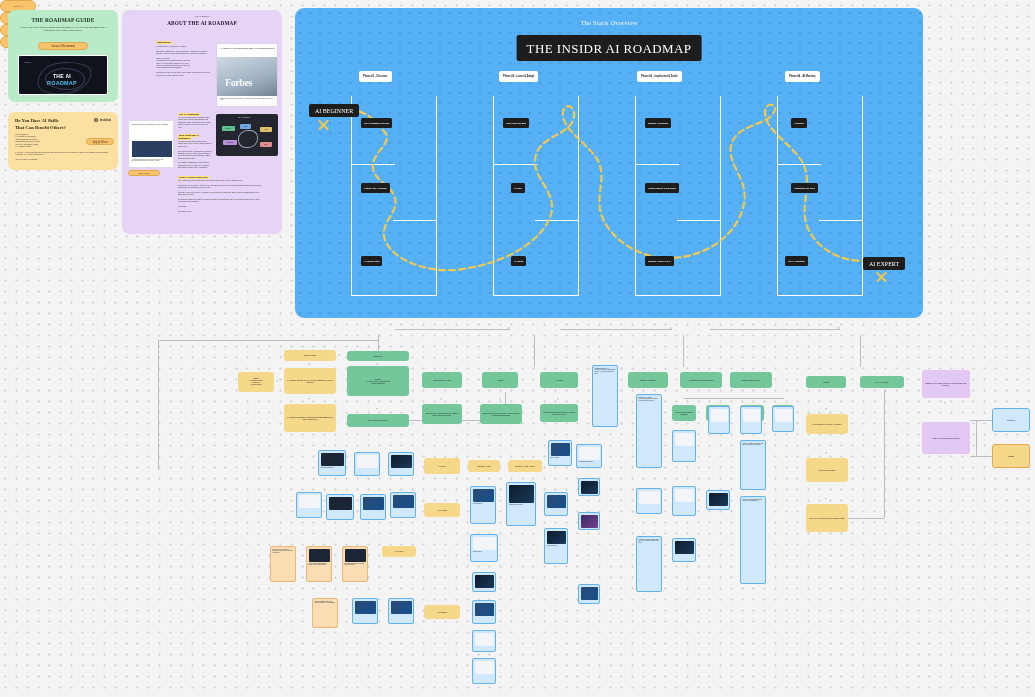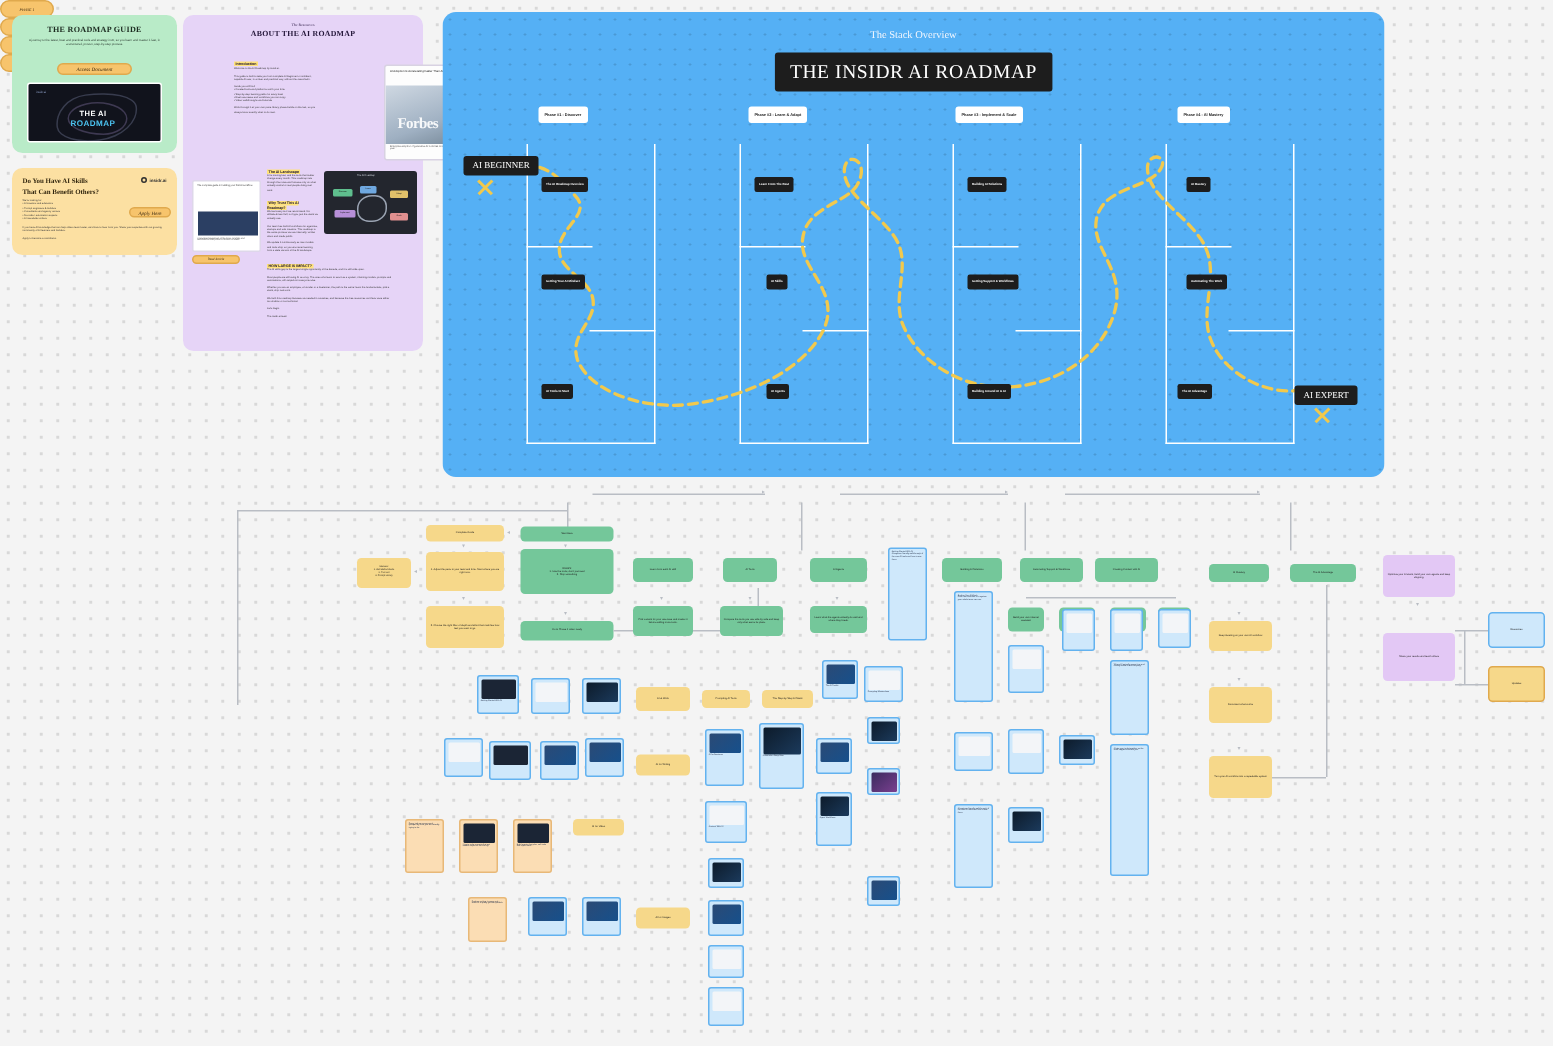--- a/index.html
+++ b/index.html
@@ -71,21 +71,21 @@
   #cta-btn { position:absolute; left:78px; top:26px; width:28px; height:7px; }
 
   
   #about-card { left:122px; top:10px; width:160px; height:224px; }
   #about-kicker { text-align:center; font-family:"Liberation Serif",serif; font-size:2.6px; color:#3f2d57; margin-top:5px; }
   #about-title { text-align:center; font-family:"Liberation Serif",serif; font-weight:bold; font-size:5.2px; color:#231538; margin-top:2px; letter-spacing:.2px;}
   .about-h { font-weight:bold; font-size:2.4px; color:#1f1630; }
   .hl { background:#ffe27a; padding:0 1px; }
   #forbes-thumb {
     position:absolute; left:94px; top:33px; width:62px; height:64px;
-    background:#fdfdfd; border:0.5px solid #d8d2e2; border-radius:2px; overflow:hidden;margin-left:40px;
+    background:#fdfdfd; border:0.5px solid #d8d2e2; border-radius:2px; overflow:hidden;
   }
   #forbes-thumb .fb-head { position:absolute; left:3px; top:3px; font-size:1.9px; color:#222; width:56px; }
   #forbes-thumb .fb-img { position:absolute; left:0; top:13px; width:62px; height:39px; background:linear-gradient(160deg,#cfd8e2,#9fb0c2 60%,#6f8190); }
   #forbes-thumb .fb-word { position:absolute; left:8px; top:20px; font-family:"Liberation Serif",serif; font-weight:bold; font-size:10px; color:#fff; opacity:.92; letter-spacing:-.4px;}
   #forbes-thumb .fb-cap { position:absolute; left:3px; top:54px; font-size:1.6px; color:#555; width:56px; }
 
   #mini-article {
     position:absolute; left:6px; top:110px; width:46px; height:48px;
     background:#fff; border:0.5px solid #ded7ea; border-radius:1.5px; overflow:hidden;
   }

